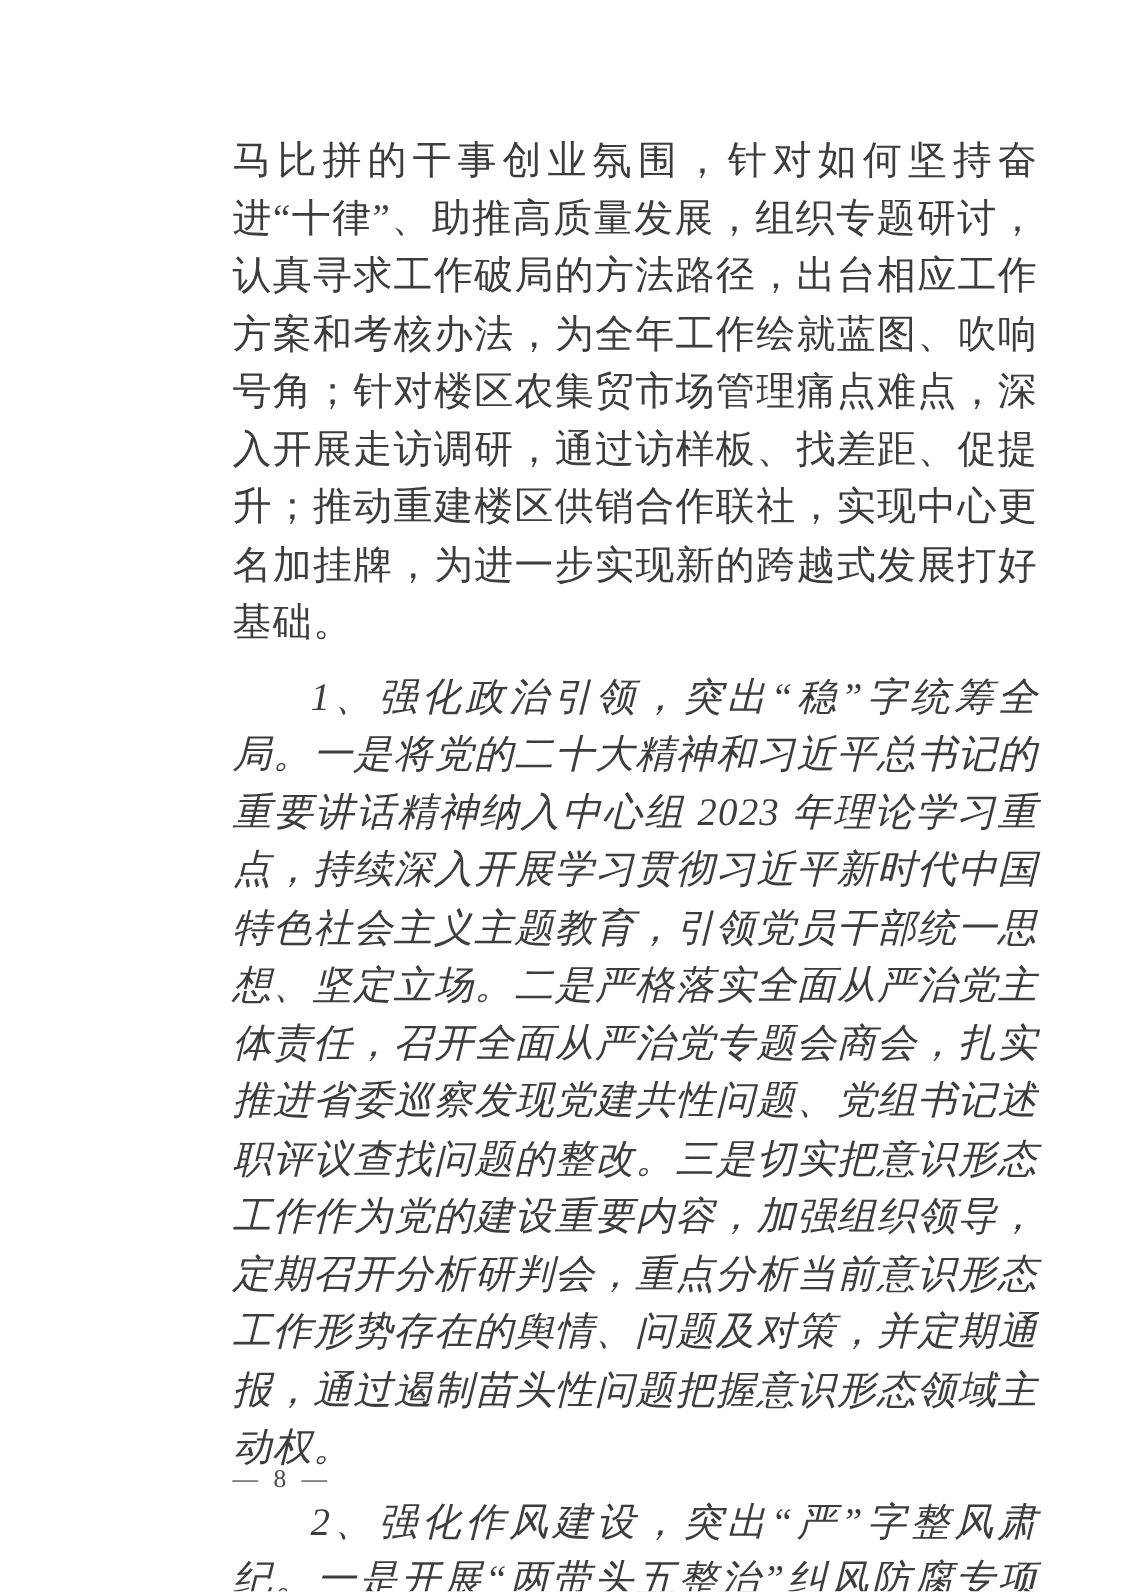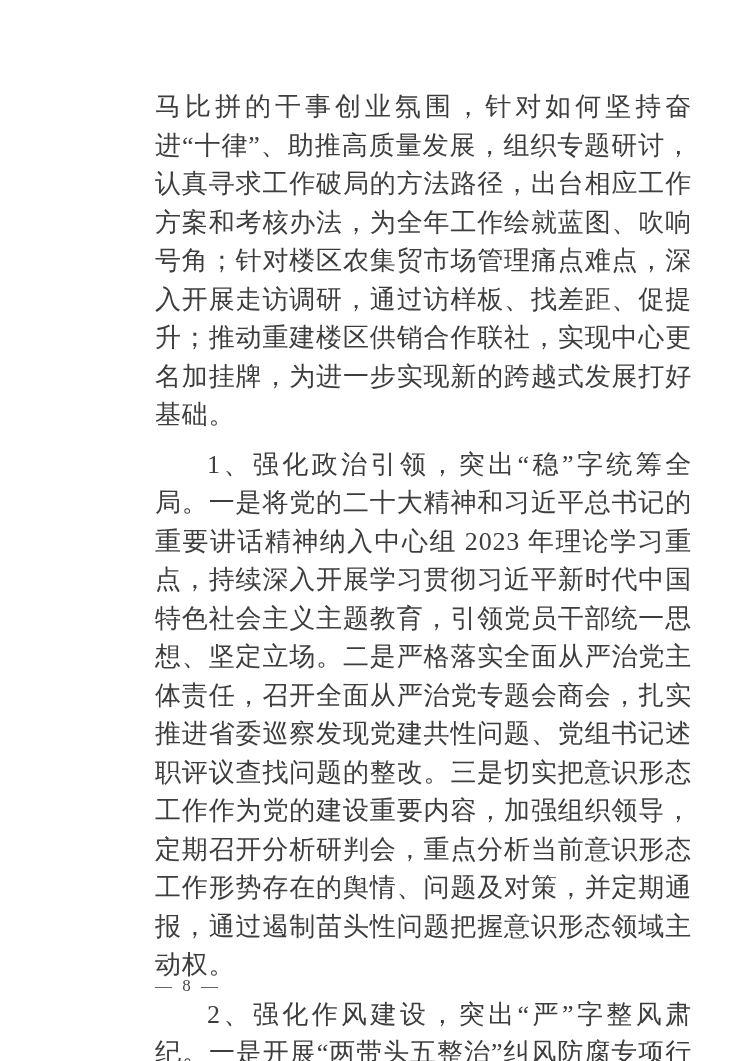--- a/index.html
+++ b/index.html
@@ -28,20 +28,21 @@
     font-size: 26px;
     line-height: 38.5px;
     letter-spacing: 0.8px;
     text-align: justify;
     text-justify: inter-ideograph;
     word-break: break-all;
     color: #3d3d3d;
   }
   .para.indent {
     text-indent: 2em;
+    font-style: italic;
   }
   .page-footer {
     position: absolute;
     left: 112px;
     top: 976px;
     font-size: 17px;
     letter-spacing: 3px;
     color: #4a4a4a;
     font-family: "Liberation Serif", "DejaVu Serif", serif;
   }

